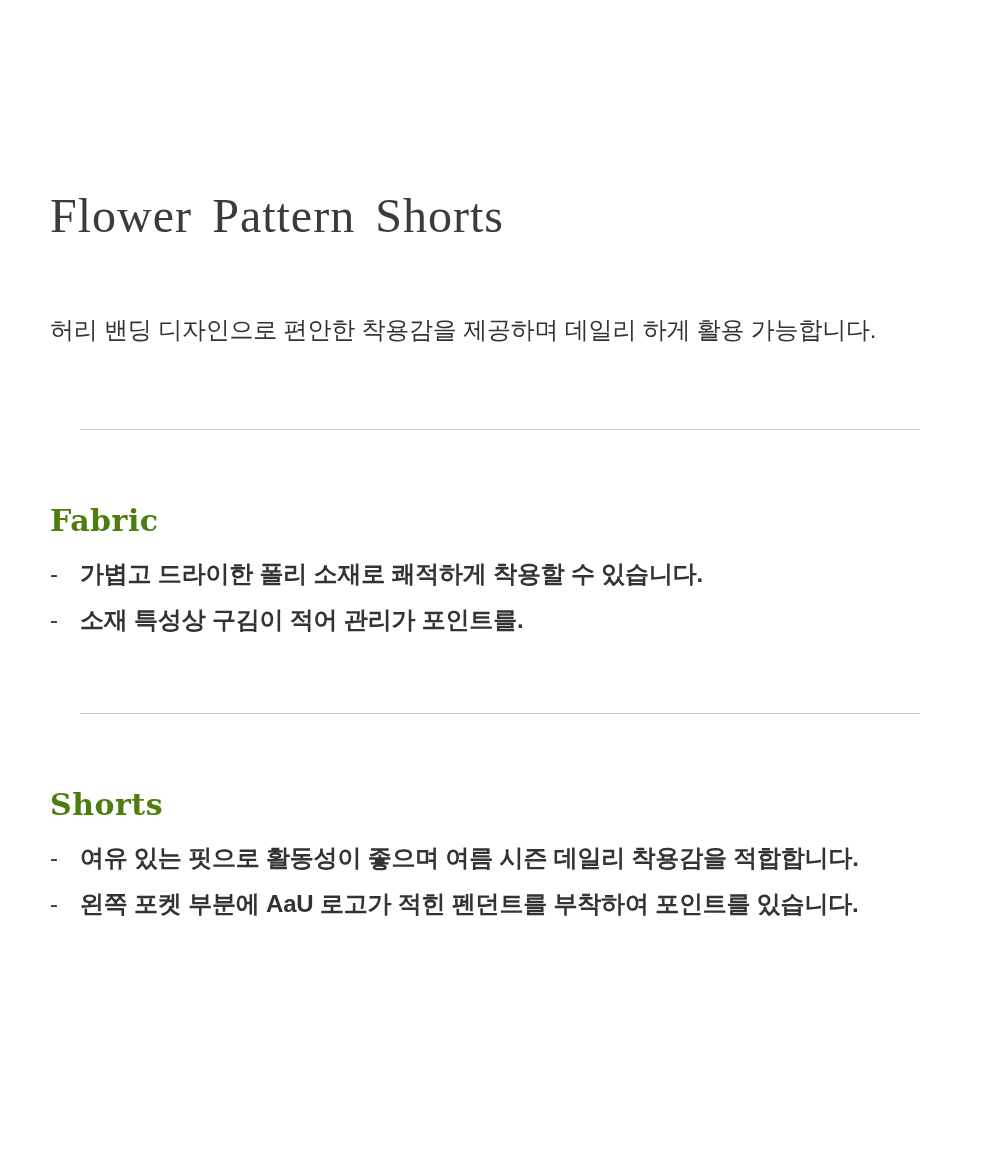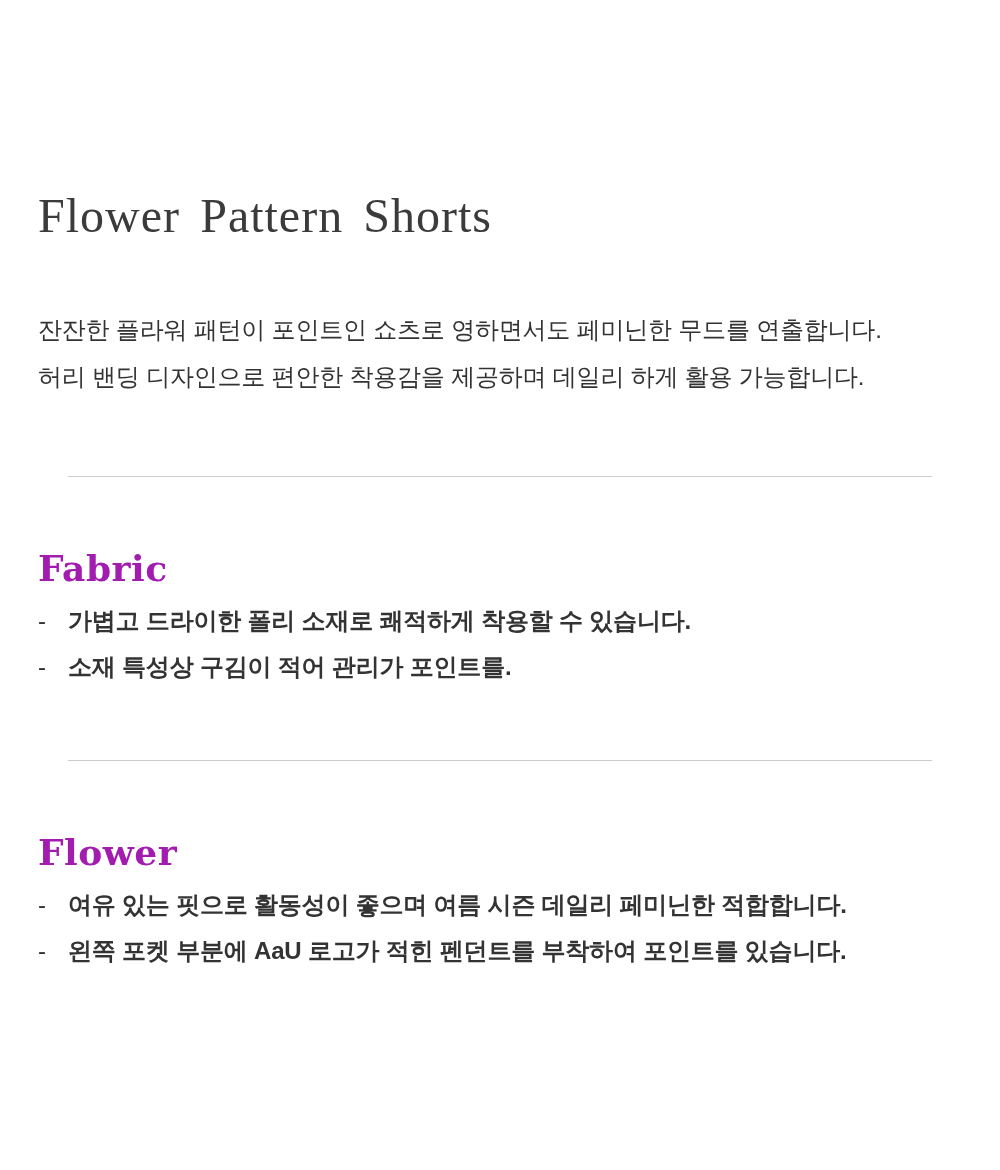--- a/index.html
+++ b/index.html
@@ -7,21 +7,21 @@
     padding: 0;
     background: #ffffff;
   }
   body {
     width: 1000px;
     height: 1170px;
     overflow: hidden;
     font-family: "Liberation Sans", sans-serif;
   }
   .page {
-    padding: 0 38px;
+    padding: 0 50px;
     box-sizing: border-box;
     width: 1000px;
   }
   .title {
     margin: 0;
     padding-top: 186px;
     font-family: "Liberation Serif", "DejaVu Serif", serif;
     font-weight: 400;
     font-size: 48px;
     line-height: 60px;
@@ -45,24 +45,24 @@
     margin: 76px 30px 0 30px;
     height: 0;
   }
   .divider.second {
     margin-top: 70px;
   }
   .section-heading {
     margin: 76px 0 0 0;
     font-family: "DejaVu Serif", "Liberation Serif", serif;
     font-weight: 700;
-    font-size: 36px;
+    font-size: 30px;
     line-height: 30px;
     letter-spacing: 0.5px;
-    color: #a21caf;
+    color: #4d7c0f;
   }
   .bullet-list {
     list-style: none;
     margin: 15px 0 0 0;
     padding: 0;
     font-size: 24px;
     line-height: 46px;
     color: #333333;
     letter-spacing: -0.2px;
   }
@@ -80,21 +80,20 @@
   }
 </style>
 </head>
 <body>
 
 <div class="page">
 
   <h1 class="title">Flower Pattern Shorts</h1>
 
   <p class="desc">
-    <span class="desc-line">잔잔한 플라워 패턴이 포인트인 쇼츠로 영하면서도 페미닌한 무드를 연출합니다.</span>
     <span class="desc-line">허리 밴딩 디자인으로 편안한 착용감을 제공하며 데일리 하게 활용 가능합니다.</span>
   </p>
 
   <hr class="divider">
 
   <section>
     <h2 class="section-heading">Fabric</h2>
     <ul class="bullet-list">
       <li>
         <span class="dash">-</span>
@@ -103,25 +102,25 @@
       <li>
         <span class="dash">-</span>
         <span class="bullet-text">소재 특성상 구김이 적어 관리가 포인트를.</span>
       </li>
     </ul>
   </section>
 
   <hr class="divider second">
 
   <section>
-    <h2 class="section-heading">Flower</h2>
+    <h2 class="section-heading">Shorts</h2>
     <ul class="bullet-list">
       <li>
         <span class="dash">-</span>
-        <span class="bullet-text">여유 있는 핏으로 활동성이 좋으며 여름 시즌 데일리 페미닌한 적합합니다.</span>
+        <span class="bullet-text">여유 있는 핏으로 활동성이 좋으며 여름 시즌 데일리 착용감을 적합합니다.</span>
       </li>
       <li>
         <span class="dash">-</span>
         <span class="bullet-text">왼쪽 포켓 부분에 AaU 로고가 적힌 펜던트를 부착하여 포인트를 있습니다.</span>
       </li>
     </ul>
   </section>
 
 </div>
 

